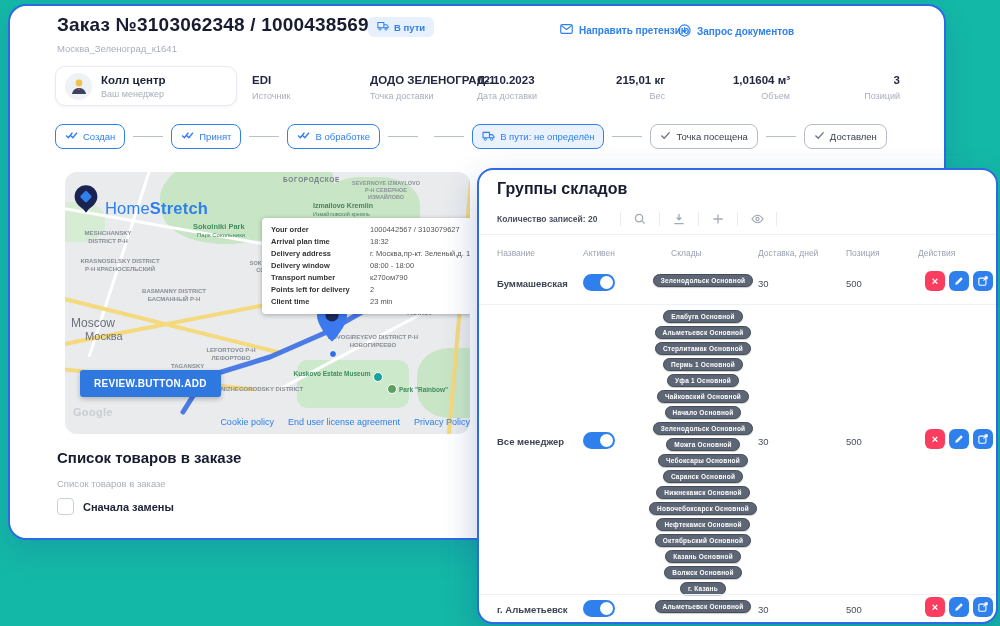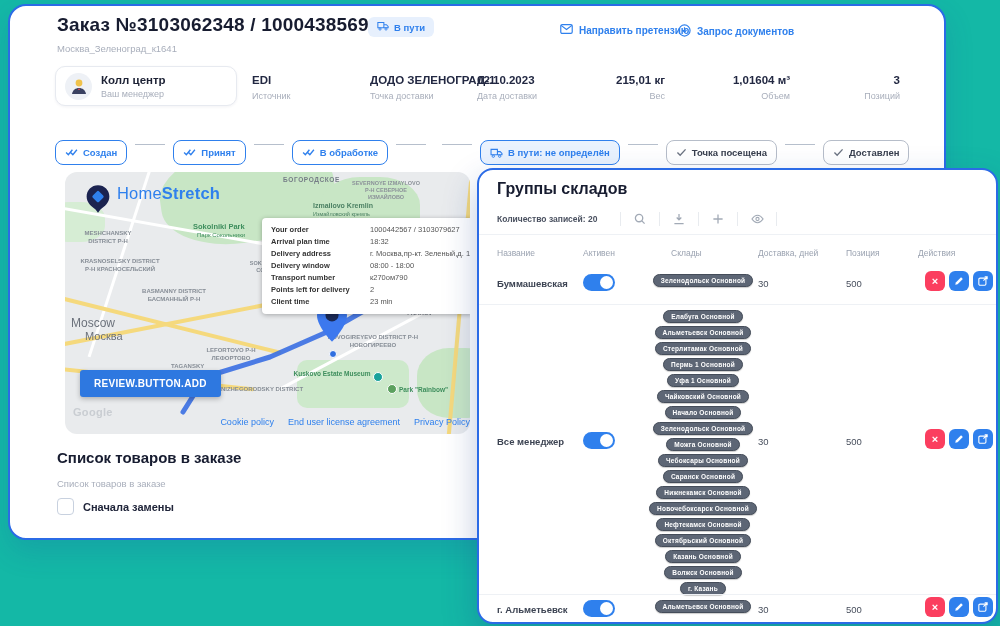--- a/index.html
+++ b/index.html
@@ -32,37 +32,37 @@
 
   .info-col { position:absolute; top:68px; }
   .info-col .iv { font-size:11.5px; font-weight:700; color:#222842; white-space:nowrap; }
   .info-col .il { font-size:9px; color:#a8aebb; margin-top:5px; }
   .ic1{left:242px;} .ic2{left:360px;} .ic3{left:467px;}
   .ic4{left:560px; width:95px; text-align:right;}
   .ic5{left:662px; width:118px; text-align:right;}
   .ic6{left:800px; width:90px; text-align:right;}
 
   .steps { position:absolute; left:45px; top:118px; width:856px; display:flex; align-items:center; }
-  .step { display:inline-flex; align-items:center; gap:5px; padding:6px 9px; border-radius:8px;
-    font-size:9.5px; font-weight:700; white-space:nowrap; border:1.5px solid;margin-top:16px; }
+  .step { display:inline-flex; gap:5px; padding:6px 9px; border-radius:8px;
+    font-size:9.5px; font-weight:400; white-space:nowrap; border:1.5px solid; }
   .step.done { border-color:#2f80ed; color:#2f80ed; background:#fff; }
   .step.current { border-color:#2f80ed; color:#2f80ed; background:#e9f2fe; }
   .step.pending { border-color:#b6bdc9; color:#39404f; background:#fff; }
   .dash { flex:1; max-width:30px; height:1.5px; background:#b6bfcc; margin:0 8px; }
 
   
   .map { position:absolute; left:55px; top:166px; width:405px; height:262px; border-radius:12px;
     background:#e9ebed; overflow:hidden; }
   .gp { position:absolute; }
   .yroad { position:absolute; height:4px; background:#f5d97d; border-radius:2px; }
   .wroad { position:absolute; background:#ffffff; }
   .mlab { position:absolute; white-space:nowrap; }
   .mlab.wrap { white-space:normal; text-align:center; line-height:1.3; }
   .route-svg { position:absolute; left:0; top:0; }
-  .map-logo { position:absolute; left:20px; top:12px; display:flex; align-items:flex-start; gap:6px; }
+  .map-logo { position:absolute; left:8px; top:12px; display:flex; align-items:flex-end; gap:6px; }
   .map-logo .lt { font-size:16.5px; color:#2f80ed; letter-spacing:.2px; }
   .map-logo .lt b { font-weight:800; }
   .tooltip { position:absolute; left:197px; top:46px; width:212px; background:#fff; border-radius:4px;
     box-shadow:0 1px 5px rgba(0,0,0,.3); padding:7px 9px 5px; z-index:6; }
   .tt-row { display:flex; margin-bottom:3px; }
   .tt-l { width:99px; font-size:7.5px; font-weight:700; color:#333; flex:none; }
   .tt-v { font-size:7.5px; color:#555; white-space:nowrap; }
   .review-btn { position:absolute; left:15px; top:198px; height:27px; padding:0 14px;
     background:#2e78e0; color:#fff; font-size:10px; font-weight:700; letter-spacing:.3px;
     border-radius:3px; display:flex; align-items:center; box-shadow:0 2px 5px rgba(0,0,0,.25); cursor:pointer; z-index:5; }

